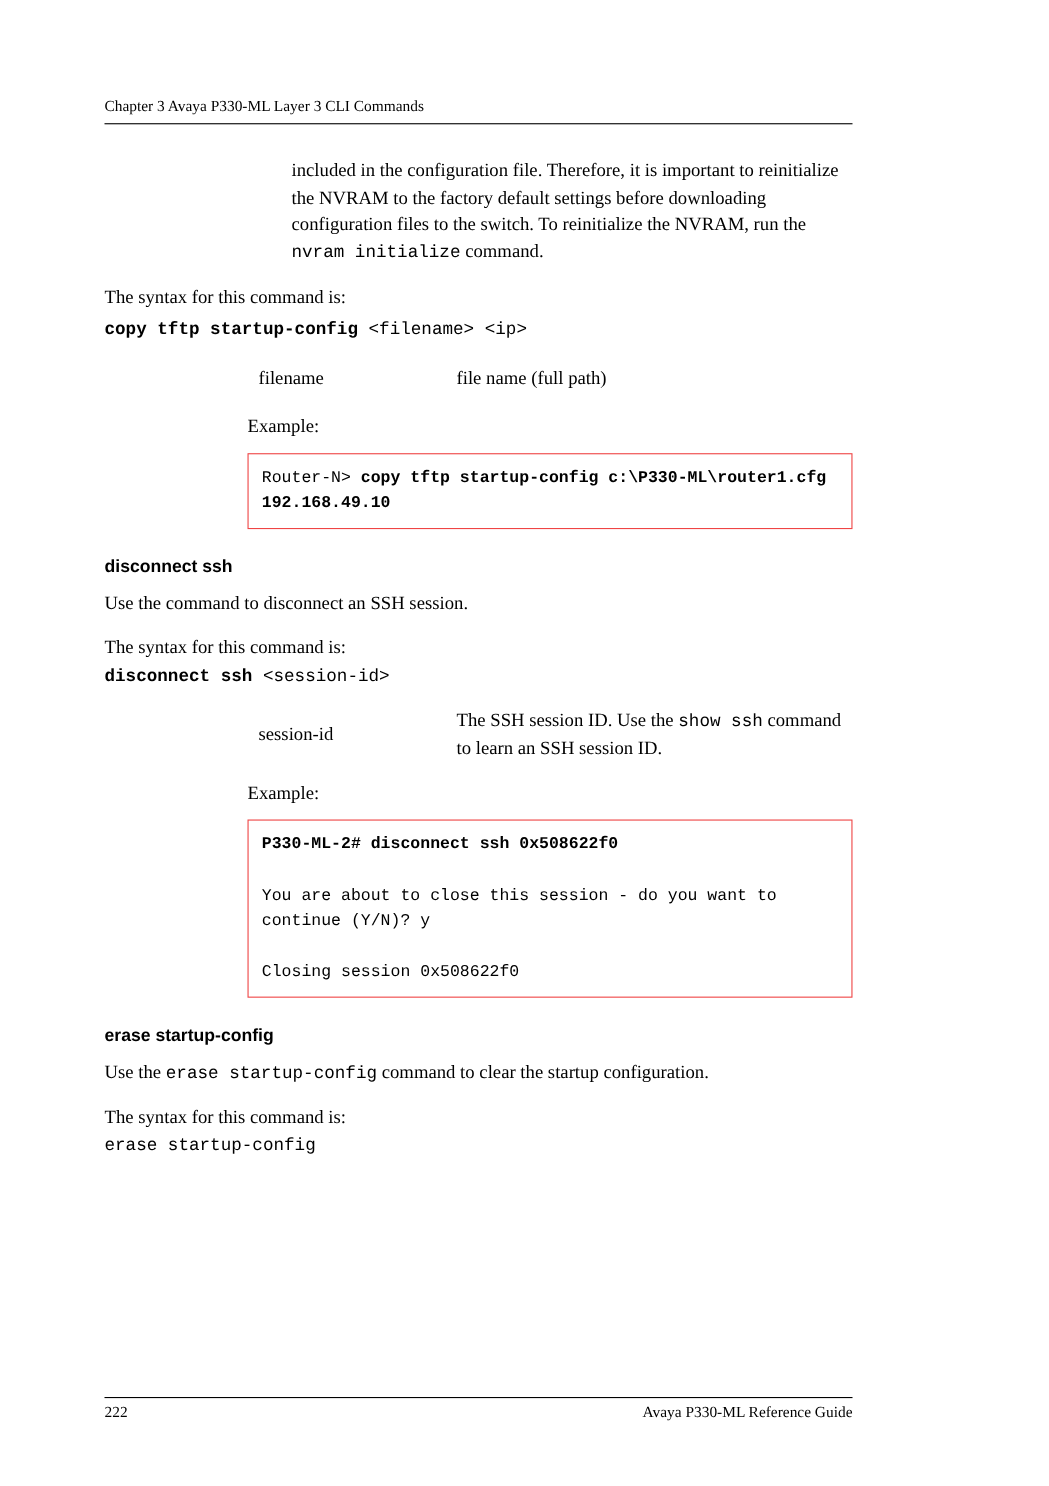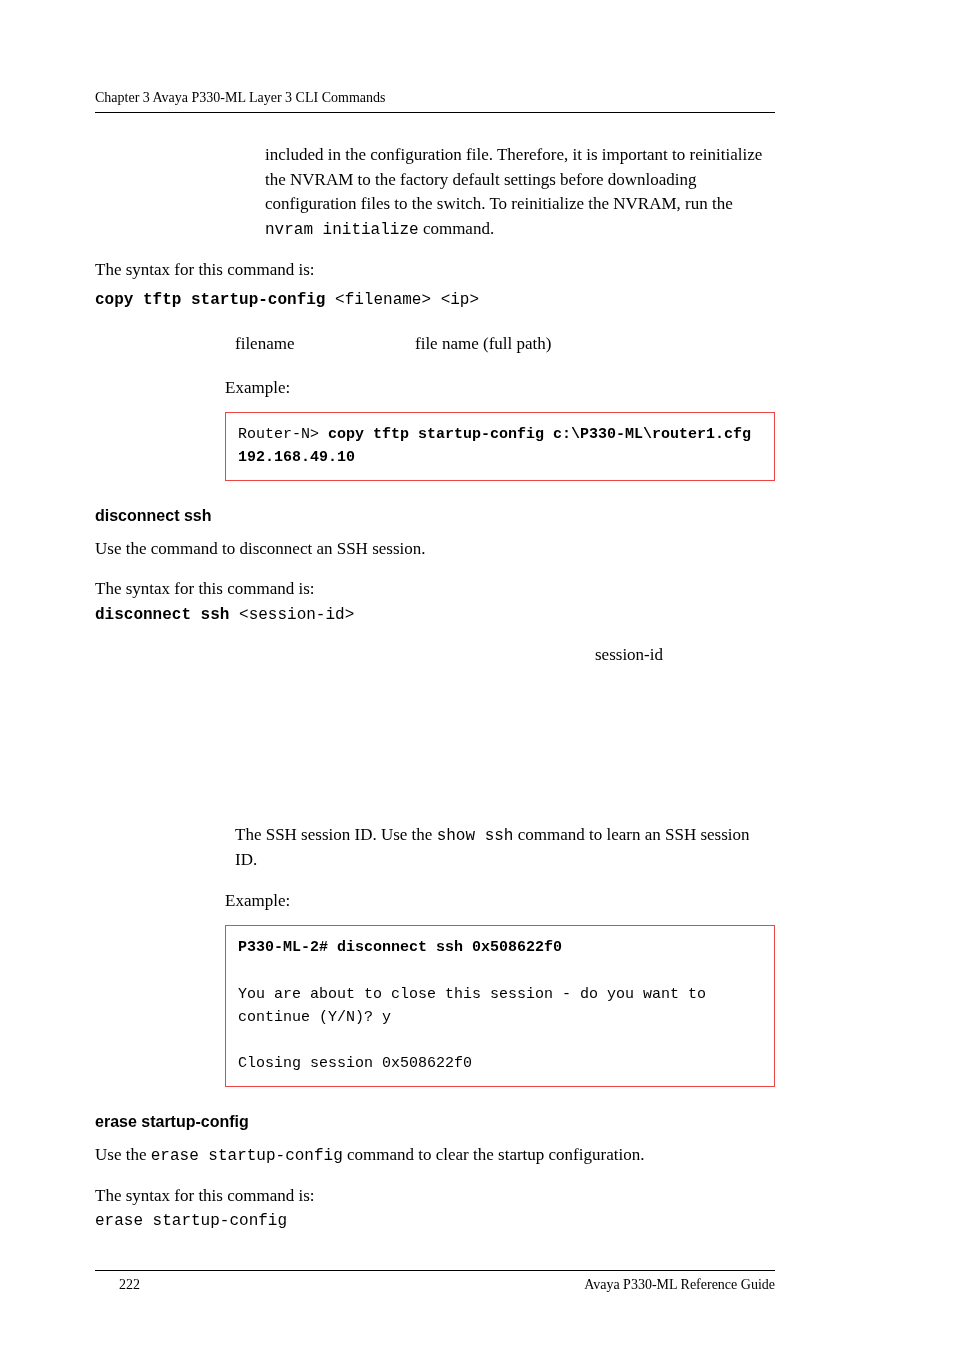--- a/index.html
+++ b/index.html
@@ -89,21 +89,20 @@
   }
   .footer-hr {
     border: none;
     border-top: 1px solid #000;
     margin: 0 0 6px 0;
   }
   .footer-row {
     display: flex;
     justify-content: space-between;
     font-size: 14px;
-    margin-left: 24px;
   }
 </style>
 </head>
 <body>
 
 <div class="page">
 
   <div class="running-head">Chapter 3      Avaya P330-ML Layer 3 CLI Commands</div>
   <hr class="hr">
 
@@ -130,21 +129,21 @@
   <div class="section-head">disconnect ssh</div>
 
   <p class="para body-indent">Use the                                        command to disconnect an SSH session.</p>
 
   <p class="para body-indent" style="margin-bottom:2px;">The syntax for this command is:</p>
   <p class="para body-indent mono">
     <span class="bold">disconnect ssh</span><span> &lt;session-id&gt;</span>
   </p>
 
   <div class="param-table">
-    <div class="param-row" style="align-items:flex-end; line-height:1.45;flex-direction:column;">
+    <div class="param-row" style="align-items:center; line-height:1.45;">
       <div class="param-key">session-id</div>
       <div class="param-val">
         <span>The SSH session ID. Use the </span><span class="mono">show ssh</span><span> command to learn an SSH session ID.</span>
       </div>
     </div>
   </div>
 
   <p class="example-label">Example:</p>
 
   <div class="code-box"><span class="bold">P330-ML-2# disconnect ssh 0x508622f0</span>

